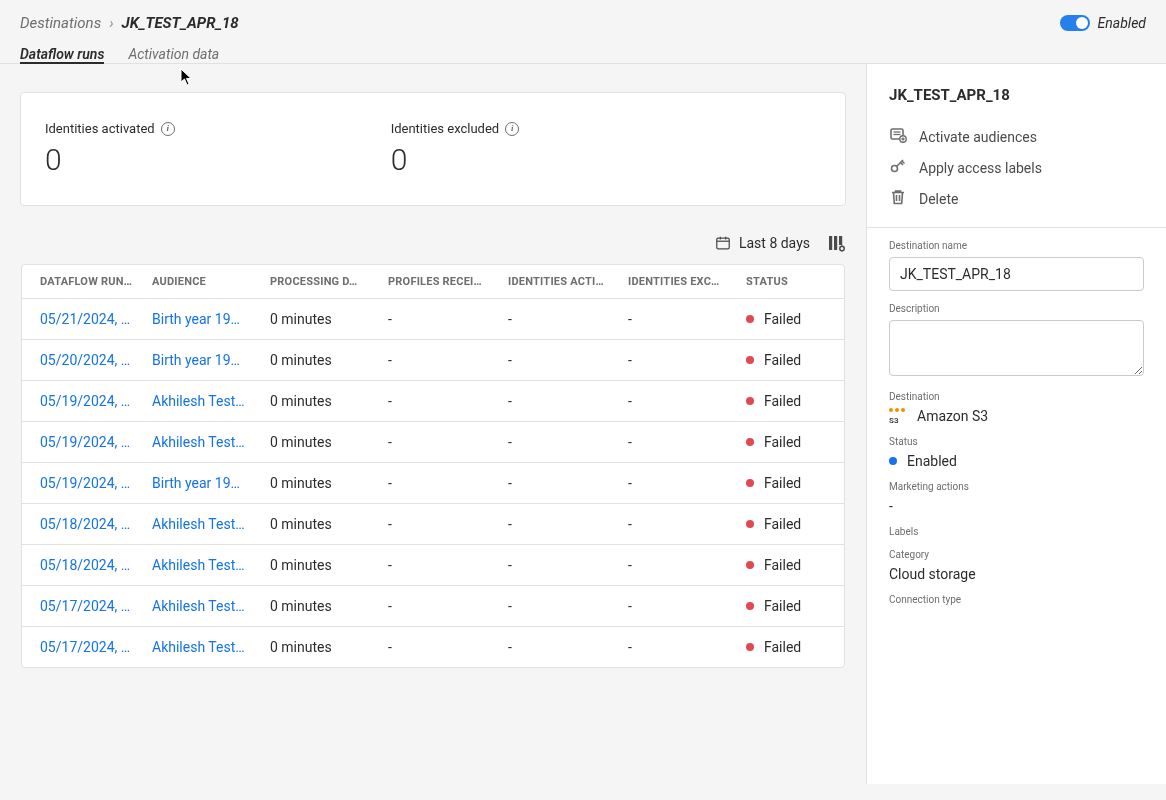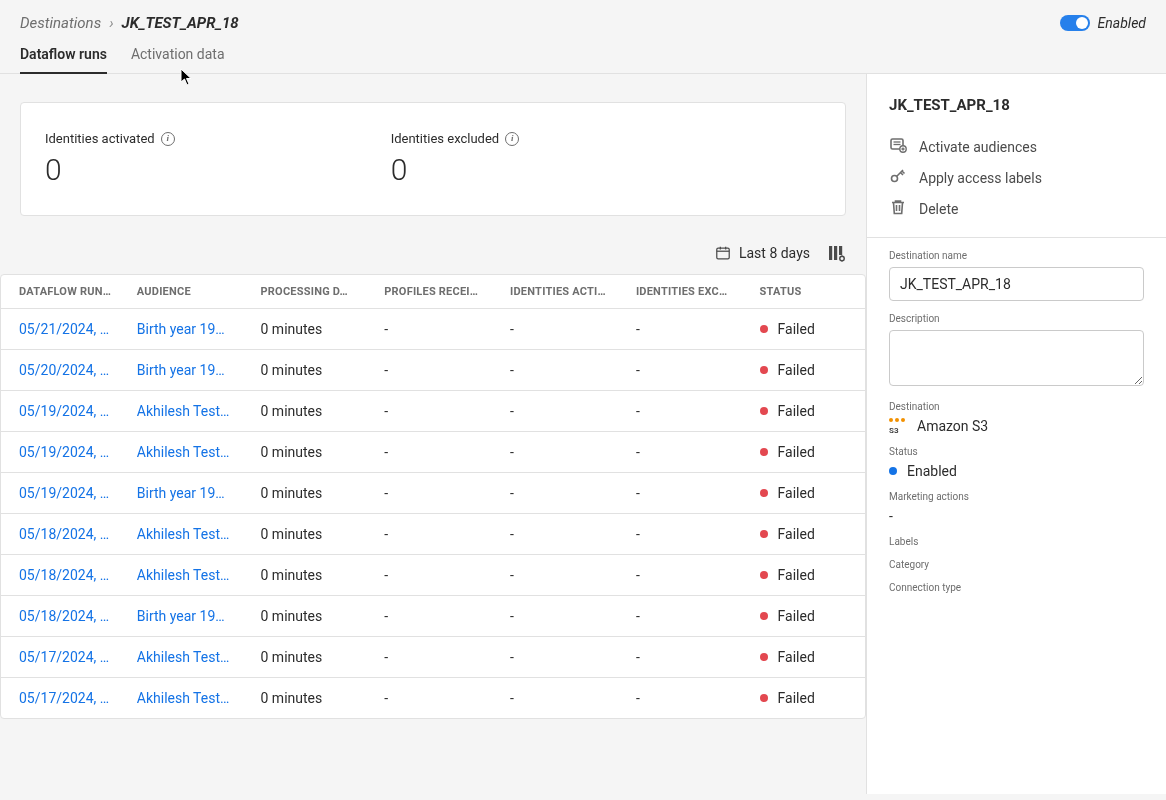--- a/index.html
+++ b/index.html
@@ -43,21 +43,21 @@
     width:30px;height:16px;border-radius:10px;background:var(--toggle-blue);
     position:relative;display:inline-block;
   }
   .toggle::after{
     content:"";position:absolute;top:2px;right:2px;width:12px;height:12px;
     border-radius:50%;background:#fff;
   }
   .toggle-label{font-size:14px;}
   
   .tabs{display:flex;gap:24px;padding:14px 20px 0 20px;border-bottom:1px solid var(--border);}
-  .tab{padding-bottom:10px;color:var(--text-mute);cursor:pointer;}
+  .tab{color:var(--text-mute);cursor:pointer;font-style:italic;}
   .tab.active{color:var(--text);font-weight:600;border-bottom:2px solid var(--text);margin-bottom:-1px;}
   
   .layout{display:flex;height:calc(800px - 80px);}
   .main{flex:1;min-width:0;overflow:auto;}
   .side{width:300px;border-left:1px solid var(--border);background:#fff;padding:22px;overflow:auto;}
   
   .card{
     background:var(--panel);border:1px solid var(--border);border-radius:4px;
     margin:28px 20px;padding:28px 24px;display:flex;gap:120px;
   }
@@ -70,21 +70,21 @@
     font-family:Georgia,serif;line-height:1;
   }
   
   .table-toolbar{
     display:flex;justify-content:flex-end;align-items:center;gap:18px;
     padding:0 20px 12px 20px;
   }
   .filter-chip{display:flex;align-items:center;gap:8px;color:var(--text);}
   .icon-svg{display:inline-flex;}
   
-  .table-wrap{margin:0 0;border:1px solid var(--border);border-radius:4px;background:#fff;overflow:hidden;}
+  .table-wrap{margin:0 21px;border:1px solid var(--border);border-radius:4px;background:#fff;overflow:hidden;}
   table{width:100%;border-collapse:collapse;table-layout:fixed;}
   th{
     text-align:left;font-size:11px;font-weight:700;color:#6e6e6e;
     text-transform:uppercase;letter-spacing:.02em;
     padding:10px 10px;border-bottom:1px solid var(--border);
     white-space:nowrap;overflow:hidden;text-overflow:ellipsis;
   }
   th:first-child,td:first-child{padding-left:18px;}
   td{
     padding:12px 10px;border-bottom:1px solid var(--border);font-size:14px;
@@ -303,34 +303,20 @@
               <td>-</td>
               <td>-</td>
               <td>
                 <div class="status-cell">
                   <span class="dot red"></span>
                   <span>Failed</span>
                 </div>
               </td>
             </tr>
             <tr>
-              <td class="link">05/18/2024, 1…</td>
-              <td class="link">Birth year 19…</td>
-              <td>0 minutes</td>
-              <td>-</td>
-              <td>-</td>
-              <td>-</td>
-              <td>
-                <div class="status-cell">
-                  <span class="dot red"></span>
-                  <span>Failed</span>
-                </div>
-              </td>
-            </tr>
-            <tr>
               <td class="link">05/17/2024, 9…</td>
               <td class="link">Akhilesh Test…</td>
               <td>0 minutes</td>
               <td>-</td>
               <td>-</td>
               <td>-</td>
               <td>
                 <div class="status-cell">
                   <span class="dot red"></span>
                   <span>Failed</span>
@@ -414,16 +400,17 @@
       <span class="dot blue"></span>
       <span>Enabled</span>
     </div>
 
     <div class="field-label">Marketing actions</div>
     <div>-</div>
 
     <div class="field-label">Labels</div>
 
     <div class="field-label" style="">Category</div>
+    <div>Cloud storage</div>
 
     <div class="field-label">Connection type</div>
   </div>
 </div>
 
 </body></html>

